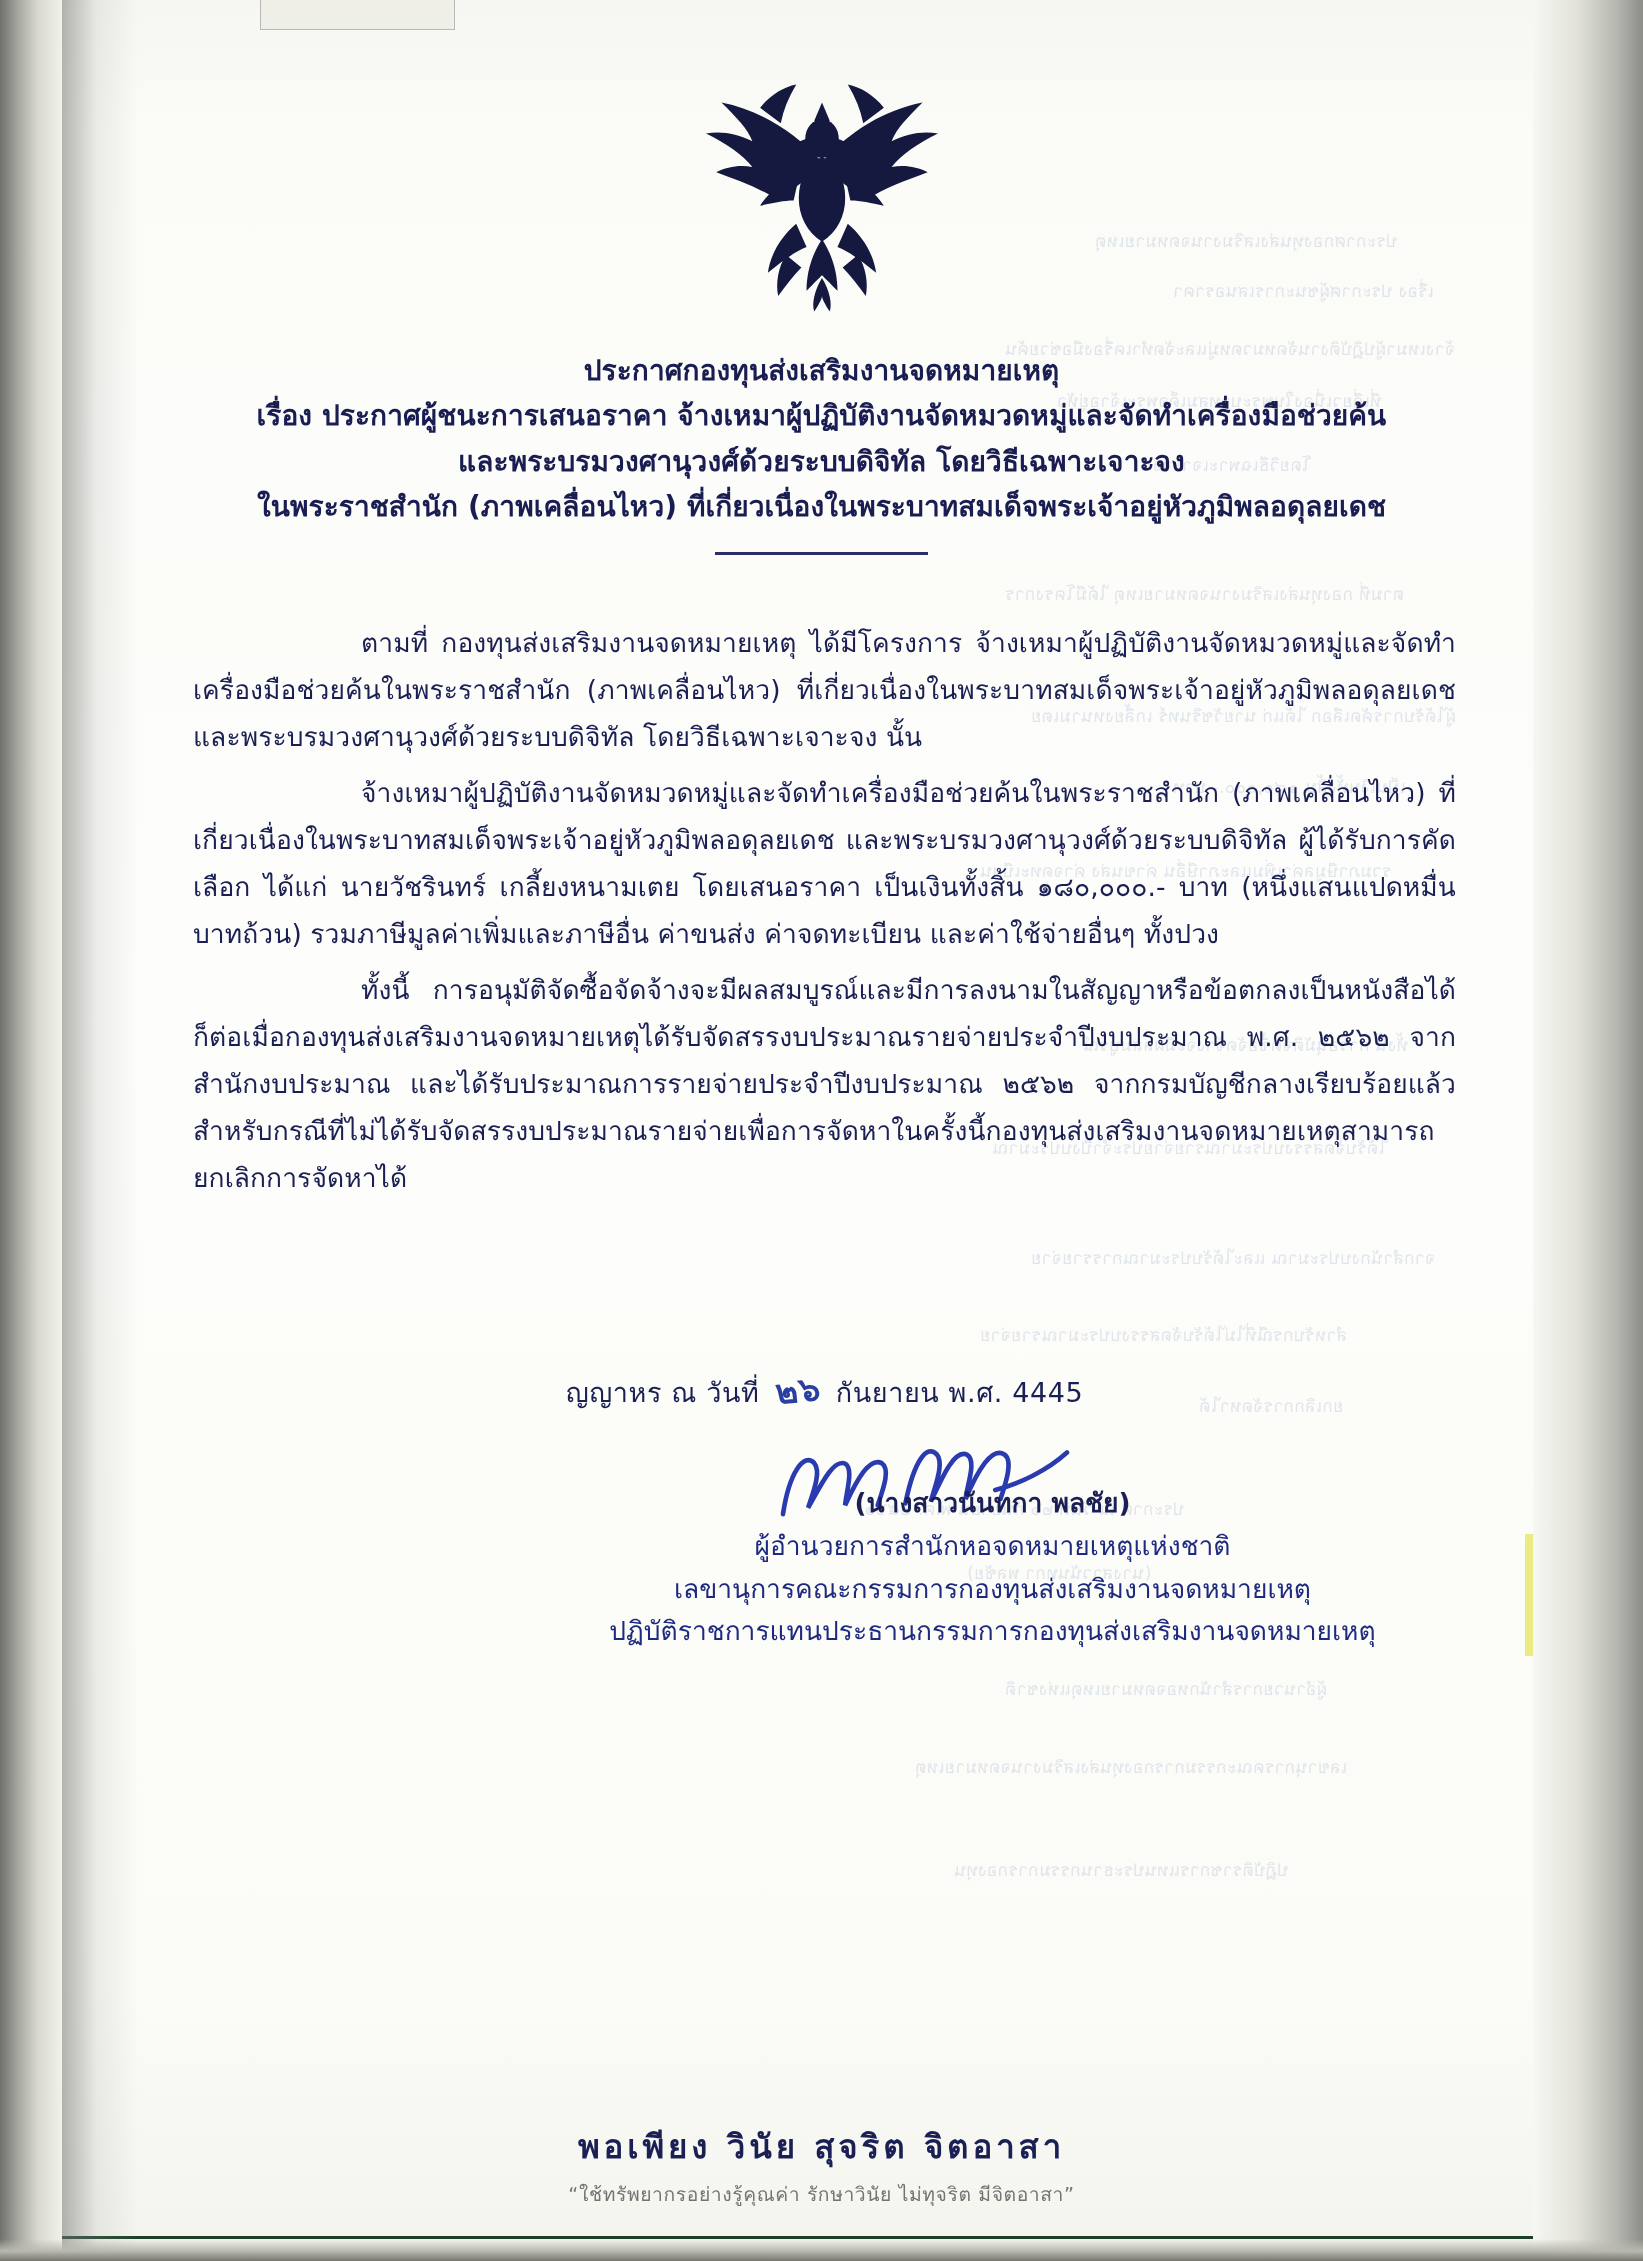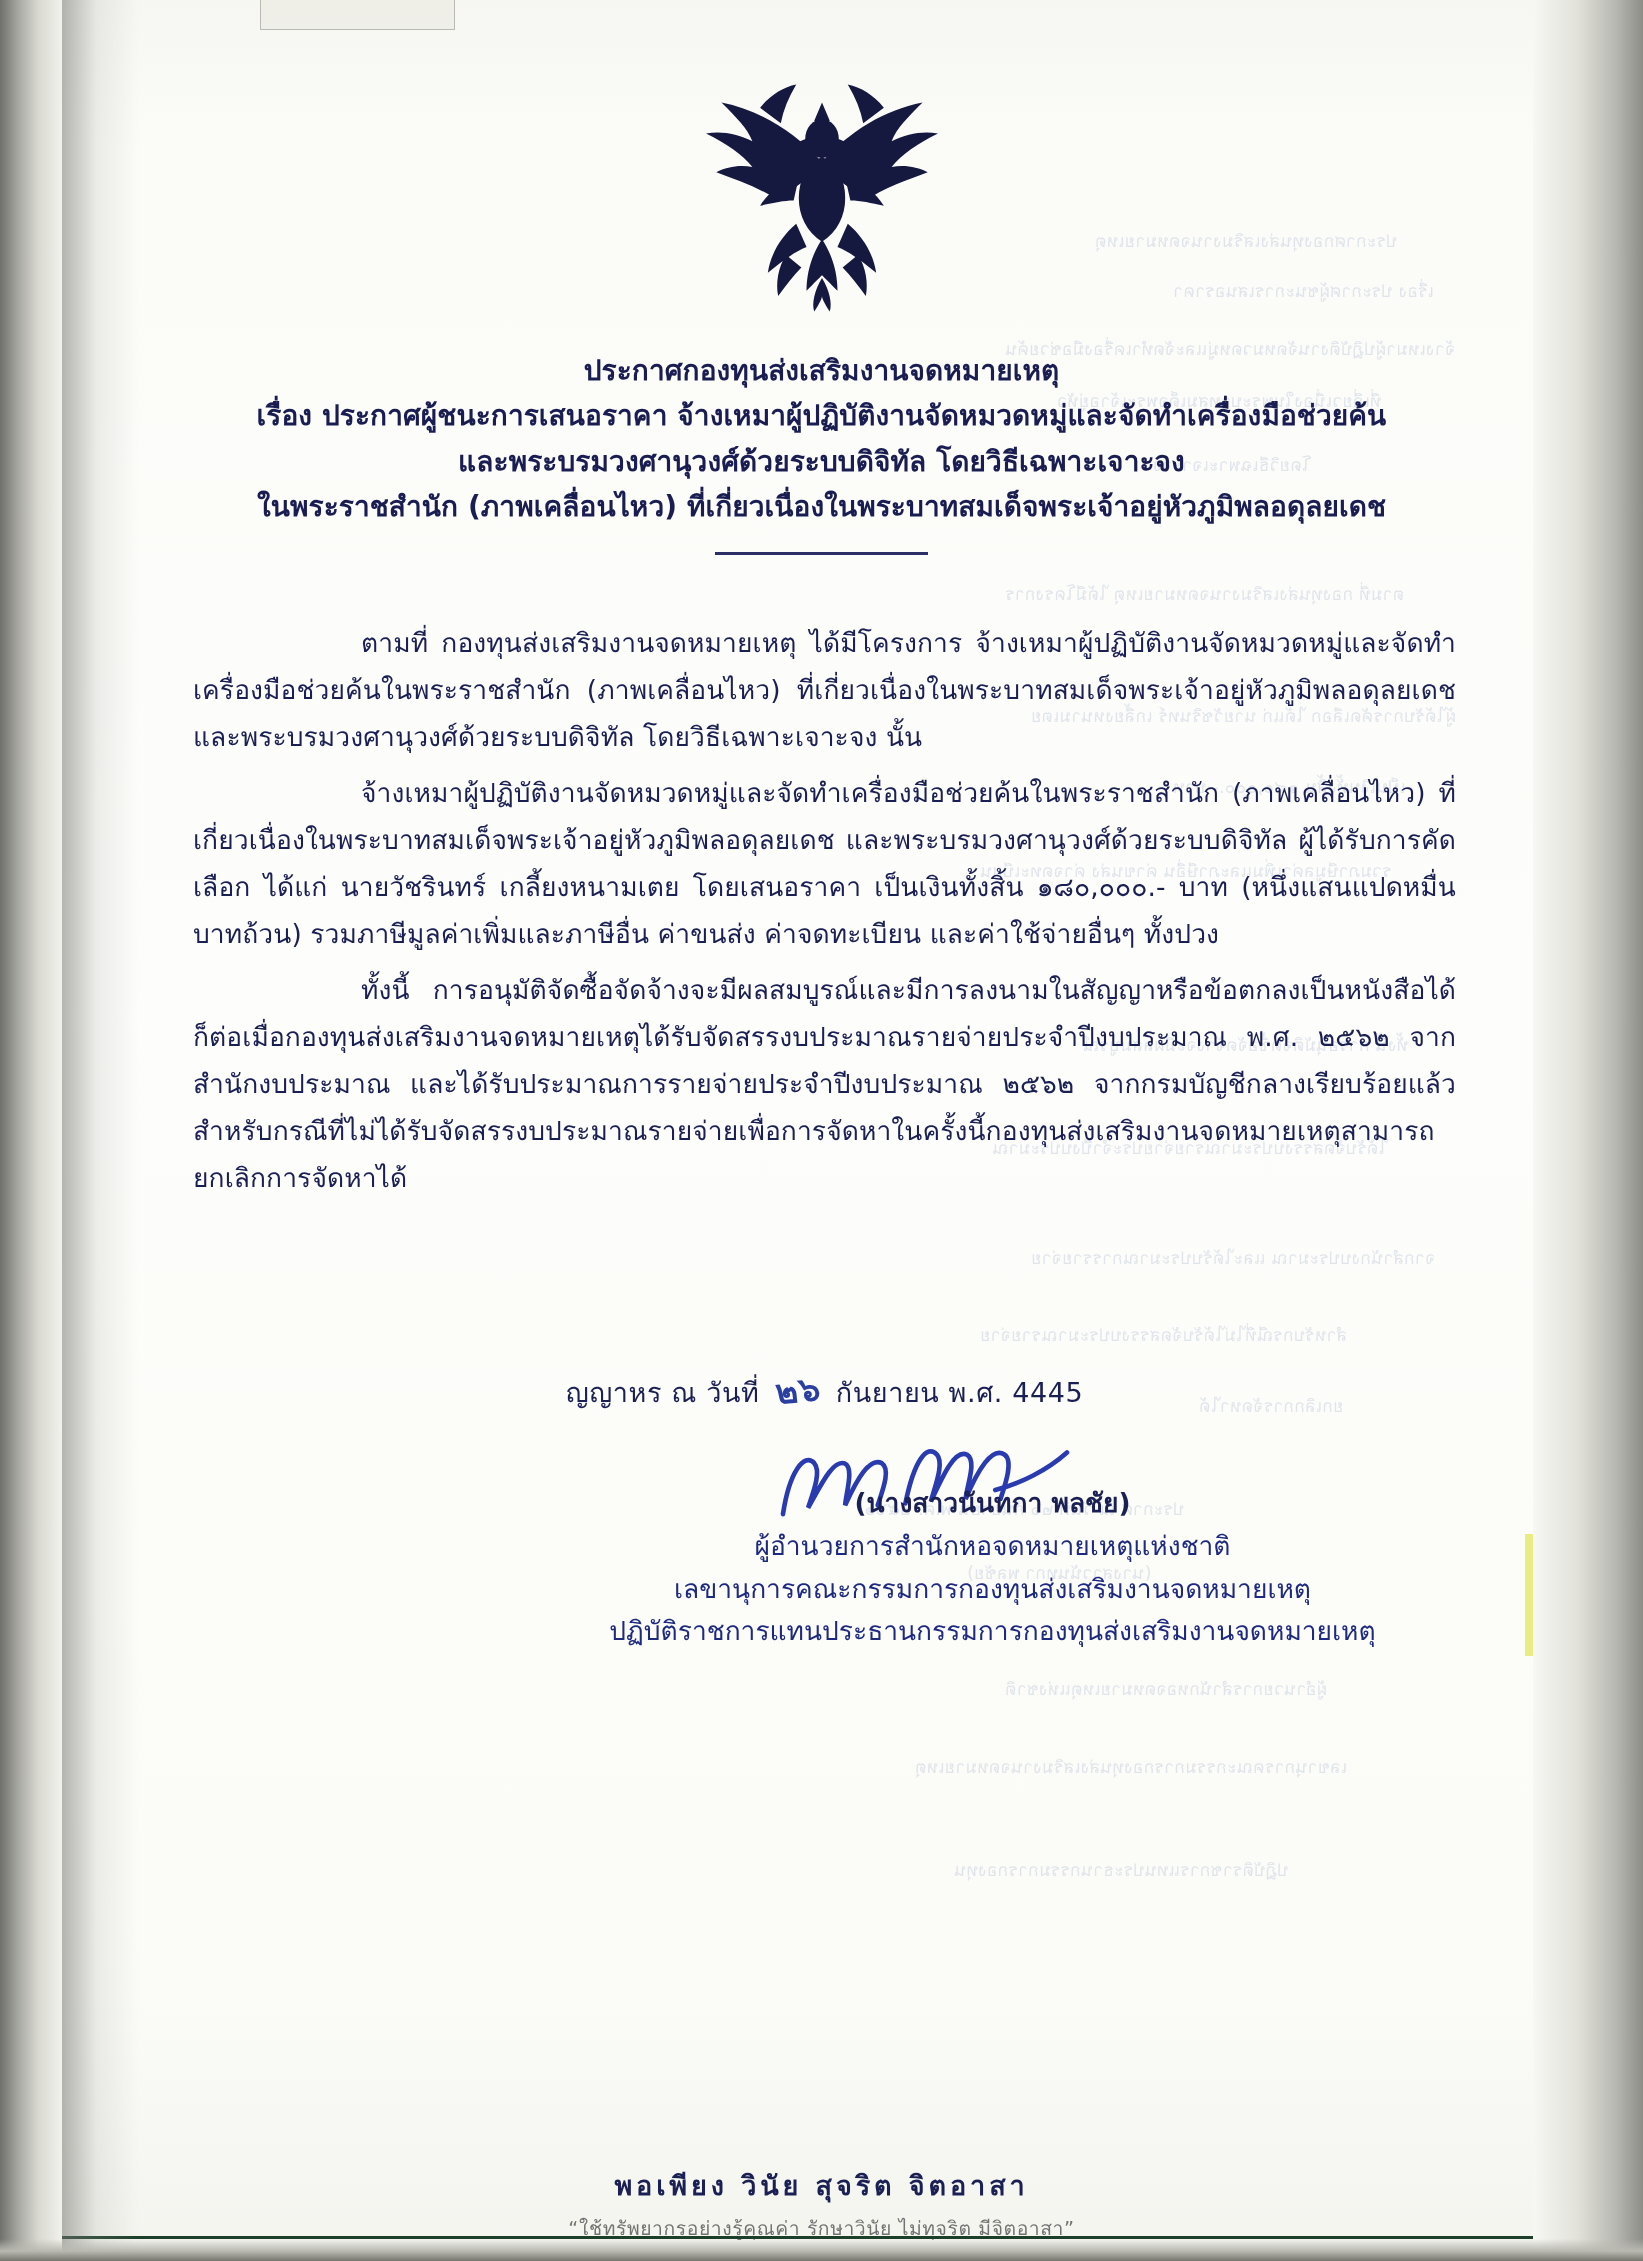--- a/index.html
+++ b/index.html
@@ -173,25 +173,24 @@
     font-weight: bold;
   }
   .footer {
     position: absolute;
     left: 0;
     top: 2120px;
     width: 1643px;
     text-align: center;
   }
   .footer-main {
-    font-size: 27px;
+    font-size: 33px;
     font-weight: bold;
     color: #1b2054;
     letter-spacing: 3.9px;
-    margin-top: 44px;
   }
   .footer-sub {
     margin-top: 6.4px;
     font-size: 19.3px;
     color: #737373;
     letter-spacing: 0.6px;
   }
   .footer-rule {
     position: absolute;
     left: 62px;

